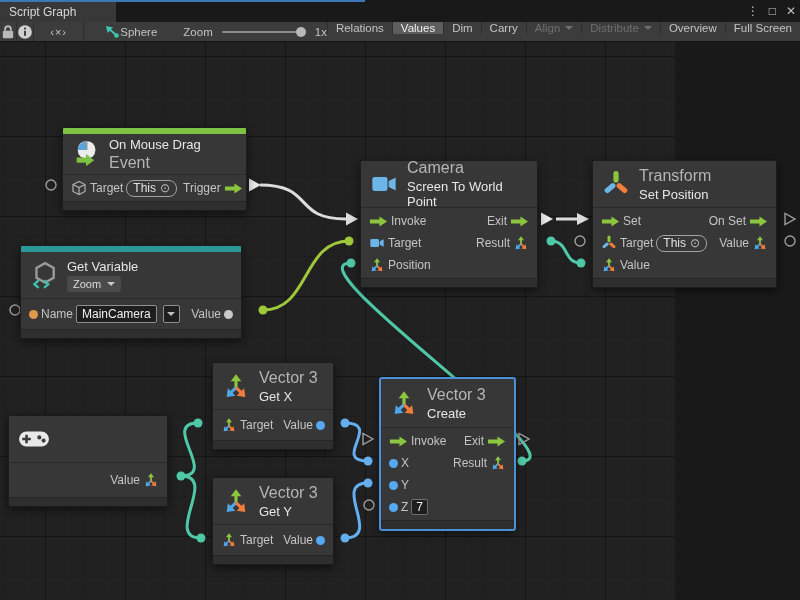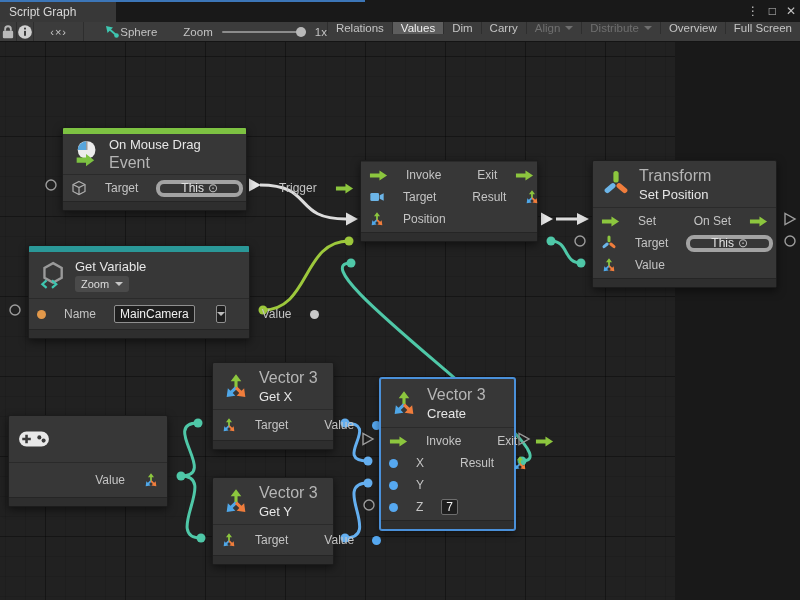--- a/index.html
+++ b/index.html
@@ -56,36 +56,36 @@
   .nhead { display:flex; align-items:center; gap:9px; padding:0 10px 0 9px; height:46px; }
   .nhead.h40 { height:40px; }
   .nhead.h48 { height:48px; }
   .ntitles { display:flex; flex-direction:column; justify-content:center; gap:2px; }
   .ncat { font-size:16px; color:#b5b5b5; }
   .ntitle { font-size:13px; color:var(--text_bright,#E6E6E6); }
   .nicon { width:28px; height:28px; flex:0 0 auto; display:flex; align-items:center; justify-content:center; }
   .nicon svg { width:100%; height:100%; }
   .nicon.wide { width:32px; height:22px; }
   .nbody { border-top:1px solid #2a2a2a; padding:2px 0; }
-  .prow { display:flex; align-items:center; gap:18px; height:22px; padding:0 8px; }
+  .prow { display:flex; align-items:center; gap:3px; height:22px; padding:0 8px; }
   .prow.h26 { height:26px; }
   .prow.h30 { height:30px; }
   .plabel { font-size:12px; color:var(--text_label,#C4C4C4); white-space:nowrap; }
   .spacer { flex:1; }
   .picon { width:16px; height:16px; flex:0 0 auto; display:flex; align-items:center; justify-content:center; }
   .picon svg { width:100%; height:100%; }
   .picon.flow { width:19px; height:13px; }
   .dot { width:9px; height:9px; border-radius:50%; flex:0 0 auto; }
   .dot.orange { background:var(--port_orange,#E2984A); }
   .dot.gray { background:var(--port_gray,#C8C8C8); }
   .dot.blue { background:var(--port_blue,#56A8F0); }
   .nfoot { height:9px; background:var(--node_footer,#2E2E2E); border-top:1px solid #252525; border-radius:0 0 2px 2px; }
 
-  .chip-this { display:flex; align-items:center; gap:4px; border:4px solid #a3a3a3; border-radius:8px;
-               padding:0 21px; height:17px; font-size:12px; color:#e2e2e2; }
+  .chip-this { display:flex; align-items:center; gap:4px; border:1px solid #a3a3a3; border-radius:8px;
+               padding:0 6px; height:17px; font-size:12px; color:#e2e2e2; }
   .chip-this .tgt { color:#bdbdbd; font-size:12px; line-height:1; }
   .chip-scene { display:flex; align-items:center; background:#4a4a4a; border-radius:3px; padding:0 6px;
                 height:16px; font-size:11px; color:#dcdcdc; width:max-content; }
   .chip-scene .caret { border-top-color:#c7c7c7; margin-left:6px; }
   .field { display:flex; align-items:center; background:#1e1e1e; border:1px solid #8f8f8f; border-radius:2px;
            height:18px; padding:0 5px; font-size:12px; color:#f0f0f0; }
   .field-caret { display:flex; align-items:center; justify-content:center; background:#1e1e1e;
                  border:1px solid #8f8f8f; border-radius:2px; height:18px; width:17px; margin-left:3px; }
   .field-caret .caret { margin-left:0; }
   .zfield { background:#1e1e1e; border:1px solid #6e6e6e; border-radius:2px; height:16px; min-width:15px;
@@ -239,21 +239,21 @@
           <span class="picon flow">
               <svg viewBox="0 0 20 13" width="100%" height="100%">
                 <path d="M1 4.5 h10 V1.2 l8 5.3 -8 5.3 V8.5 H1 Z" fill="#8CC63E"></path>
               </svg>
             </span>
         </div>
       </div>
       <div class="nfoot"></div>
     </div>
 
-    <div class="node" style="left:28px; top:203px; width:222px;">
+    <div class="node" style="left:20px; top:203px; width:222px;">
       <div class="cbar variable"></div>
       <div class="nhead">
         <span class="nicon">
             <svg viewBox="0 0 26 26" width="100%" height="100%">
               <path d="M14 2 L22 6.5 V15.5 L14 20 L6 15.5 V6.5 Z" fill="none" stroke="#9a9a9a" stroke-width="2.2"></path>
               <path d="M8 18 L4 21.5 L8 25" stroke="#3EC6B0" stroke-width="2" fill="none"></path>
               <path d="M13 18 L17 21.5 L13 25" stroke="#3EC6B0" stroke-width="2" fill="none"></path>
             </svg>
           </span>
         <div class="ntitles">
@@ -276,20 +276,32 @@
             </span>
           <span class="spacer"></span>
           <span class="plabel">Value</span>
           <span class="dot gray"></span>
         </div>
       </div>
       <div class="nfoot"></div>
     </div>
 
     <div class="node" style="left:360px; top:118px; width:178px;">
+      <div class="nhead">
+        <span class="nicon">
+            <svg viewBox="0 0 24 24" width="100%" height="100%">
+              <rect x="2" y="6" width="13" height="12" rx="2" fill="#6CB5E8"></rect>
+              <path d="M16 9.5 L22 6.5 V17.5 L16 14.5 Z" fill="#6CB5E8"></path>
+            </svg>
+          </span>
+        <div class="ntitles">
+          <div class="ncat">Camera</div>
+          <div class="ntitle">Screen To World Point</div>
+        </div>
+      </div>
       <div class="nbody">
         <div class="prow">
           <span class="picon flow">
               <svg viewBox="0 0 20 13" width="100%" height="100%">
                 <path d="M1 4.5 h10 V1.2 l8 5.3 -8 5.3 V8.5 H1 Z" fill="#8CC63E"></path>
               </svg>
             </span>
           <span class="plabel">Invoke</span>
           <span class="spacer"></span>
           <span class="plabel">Exit</span>

